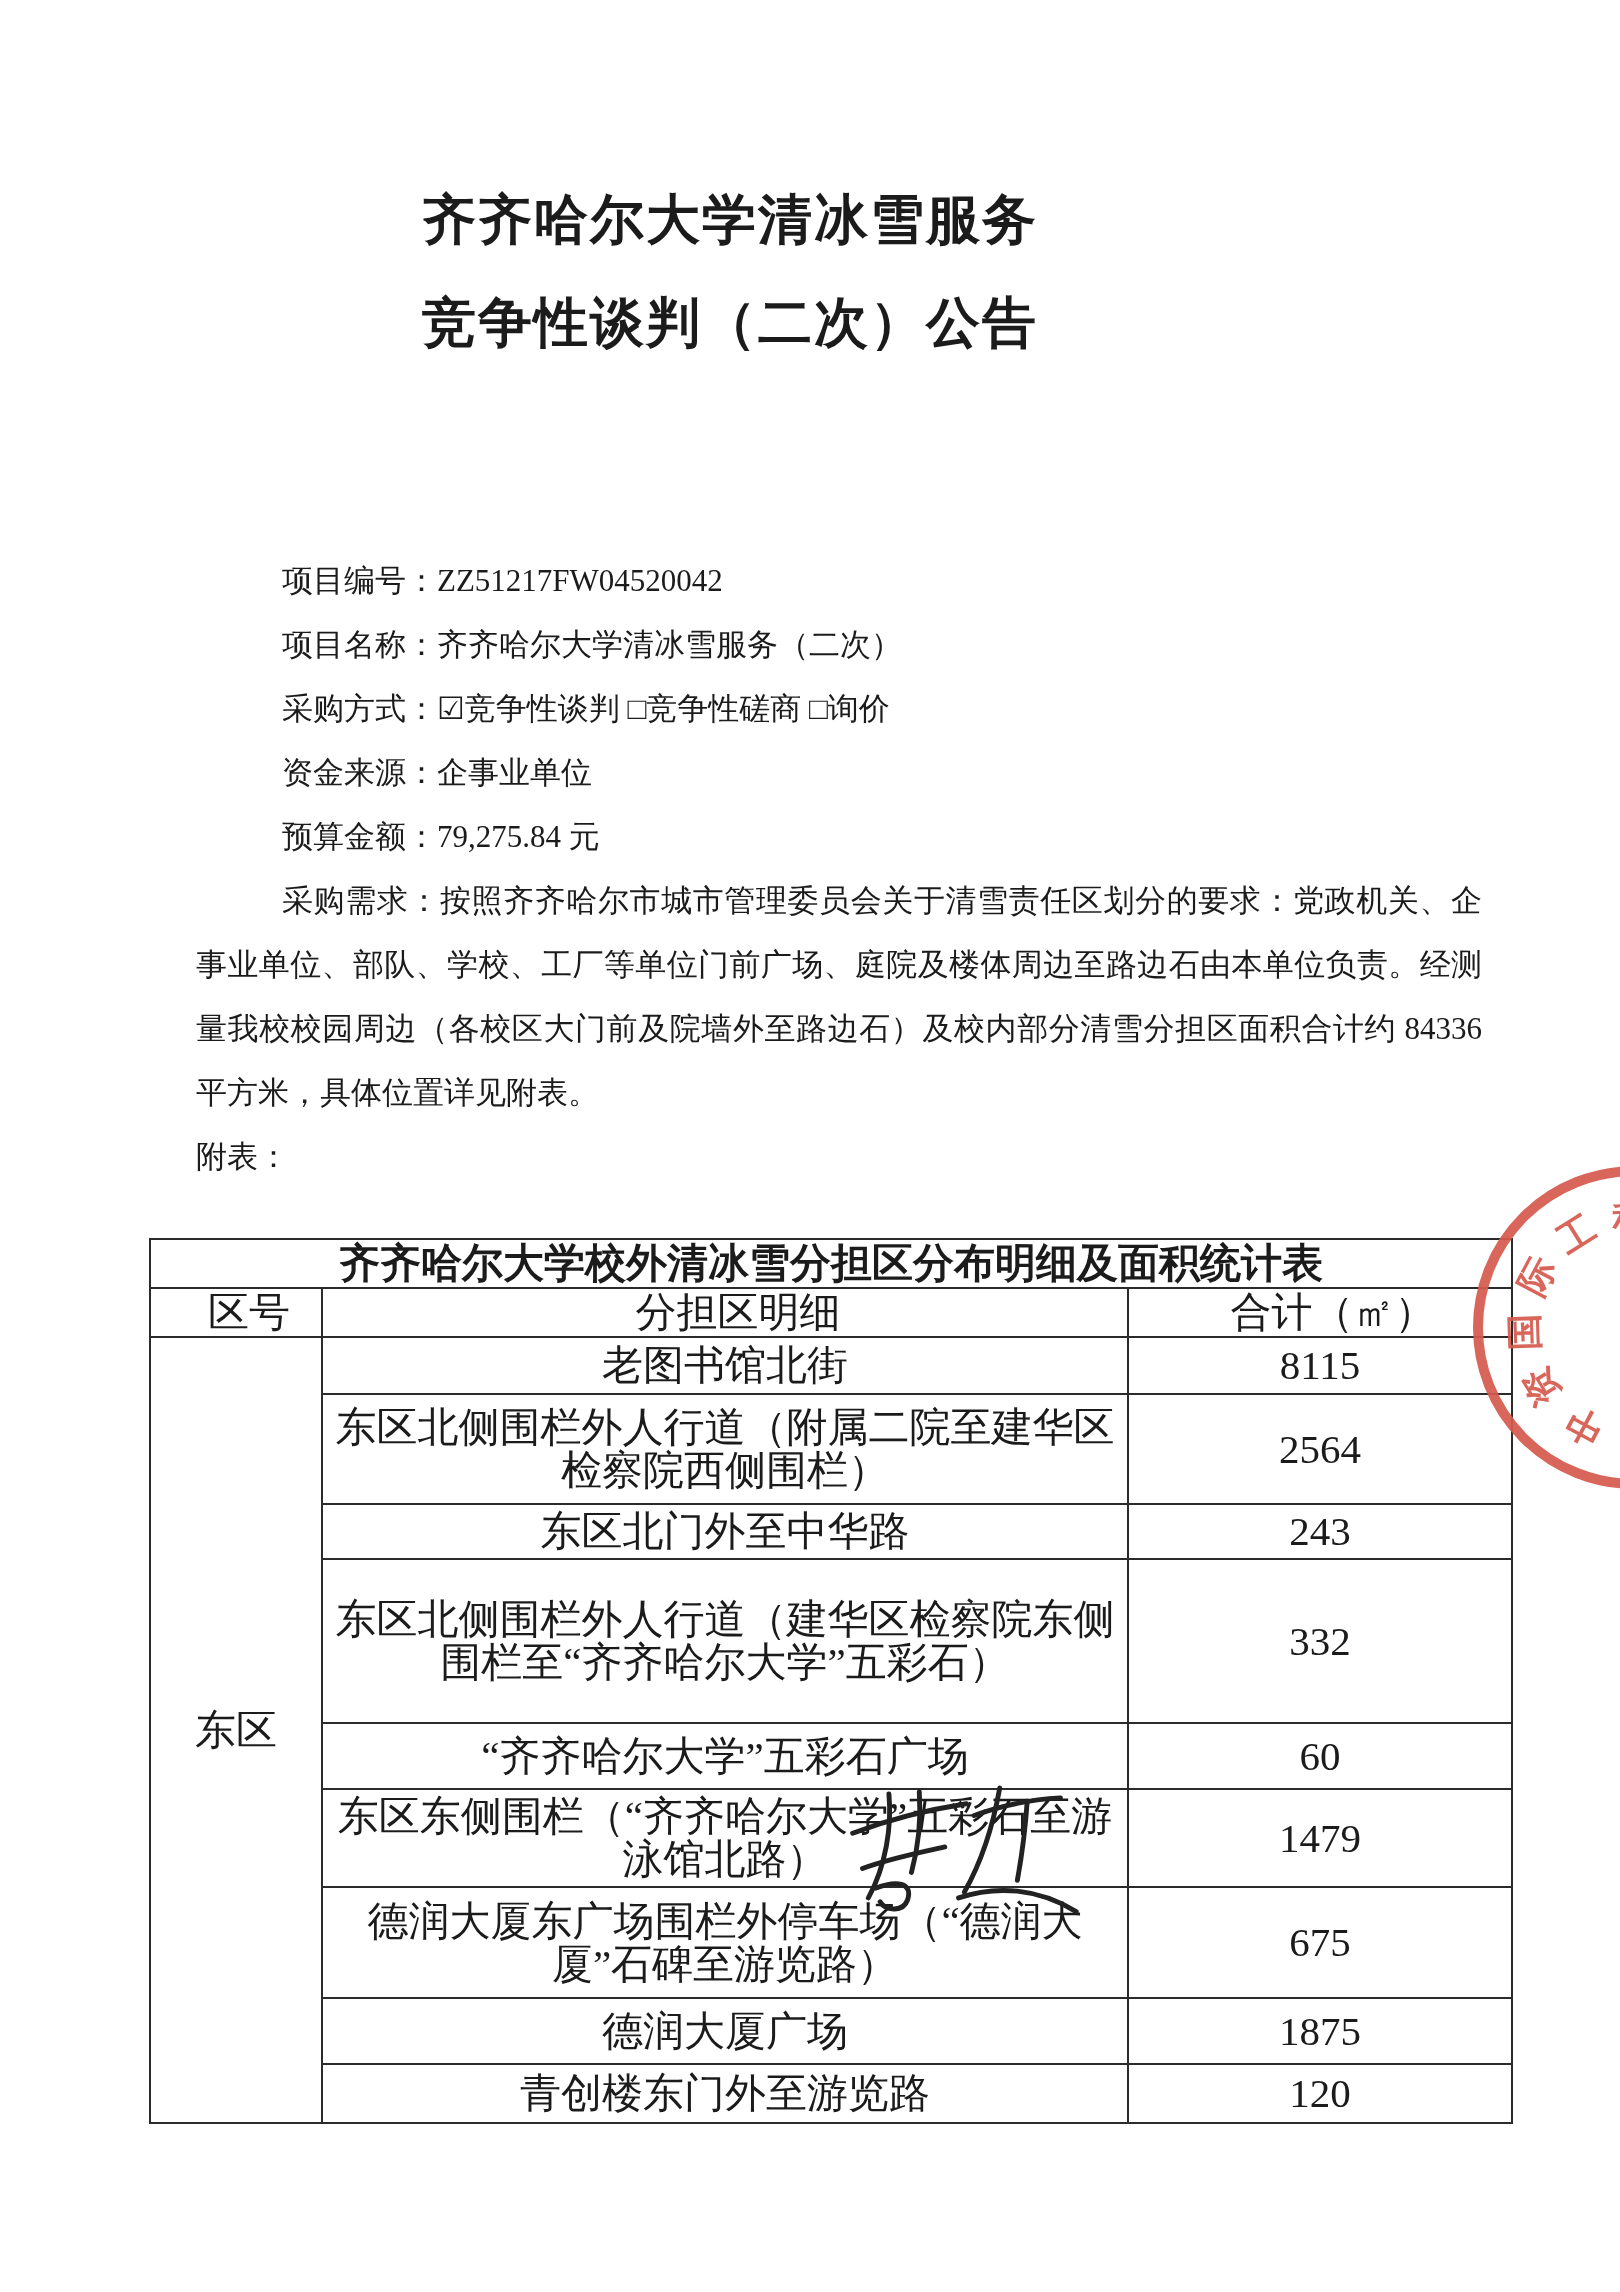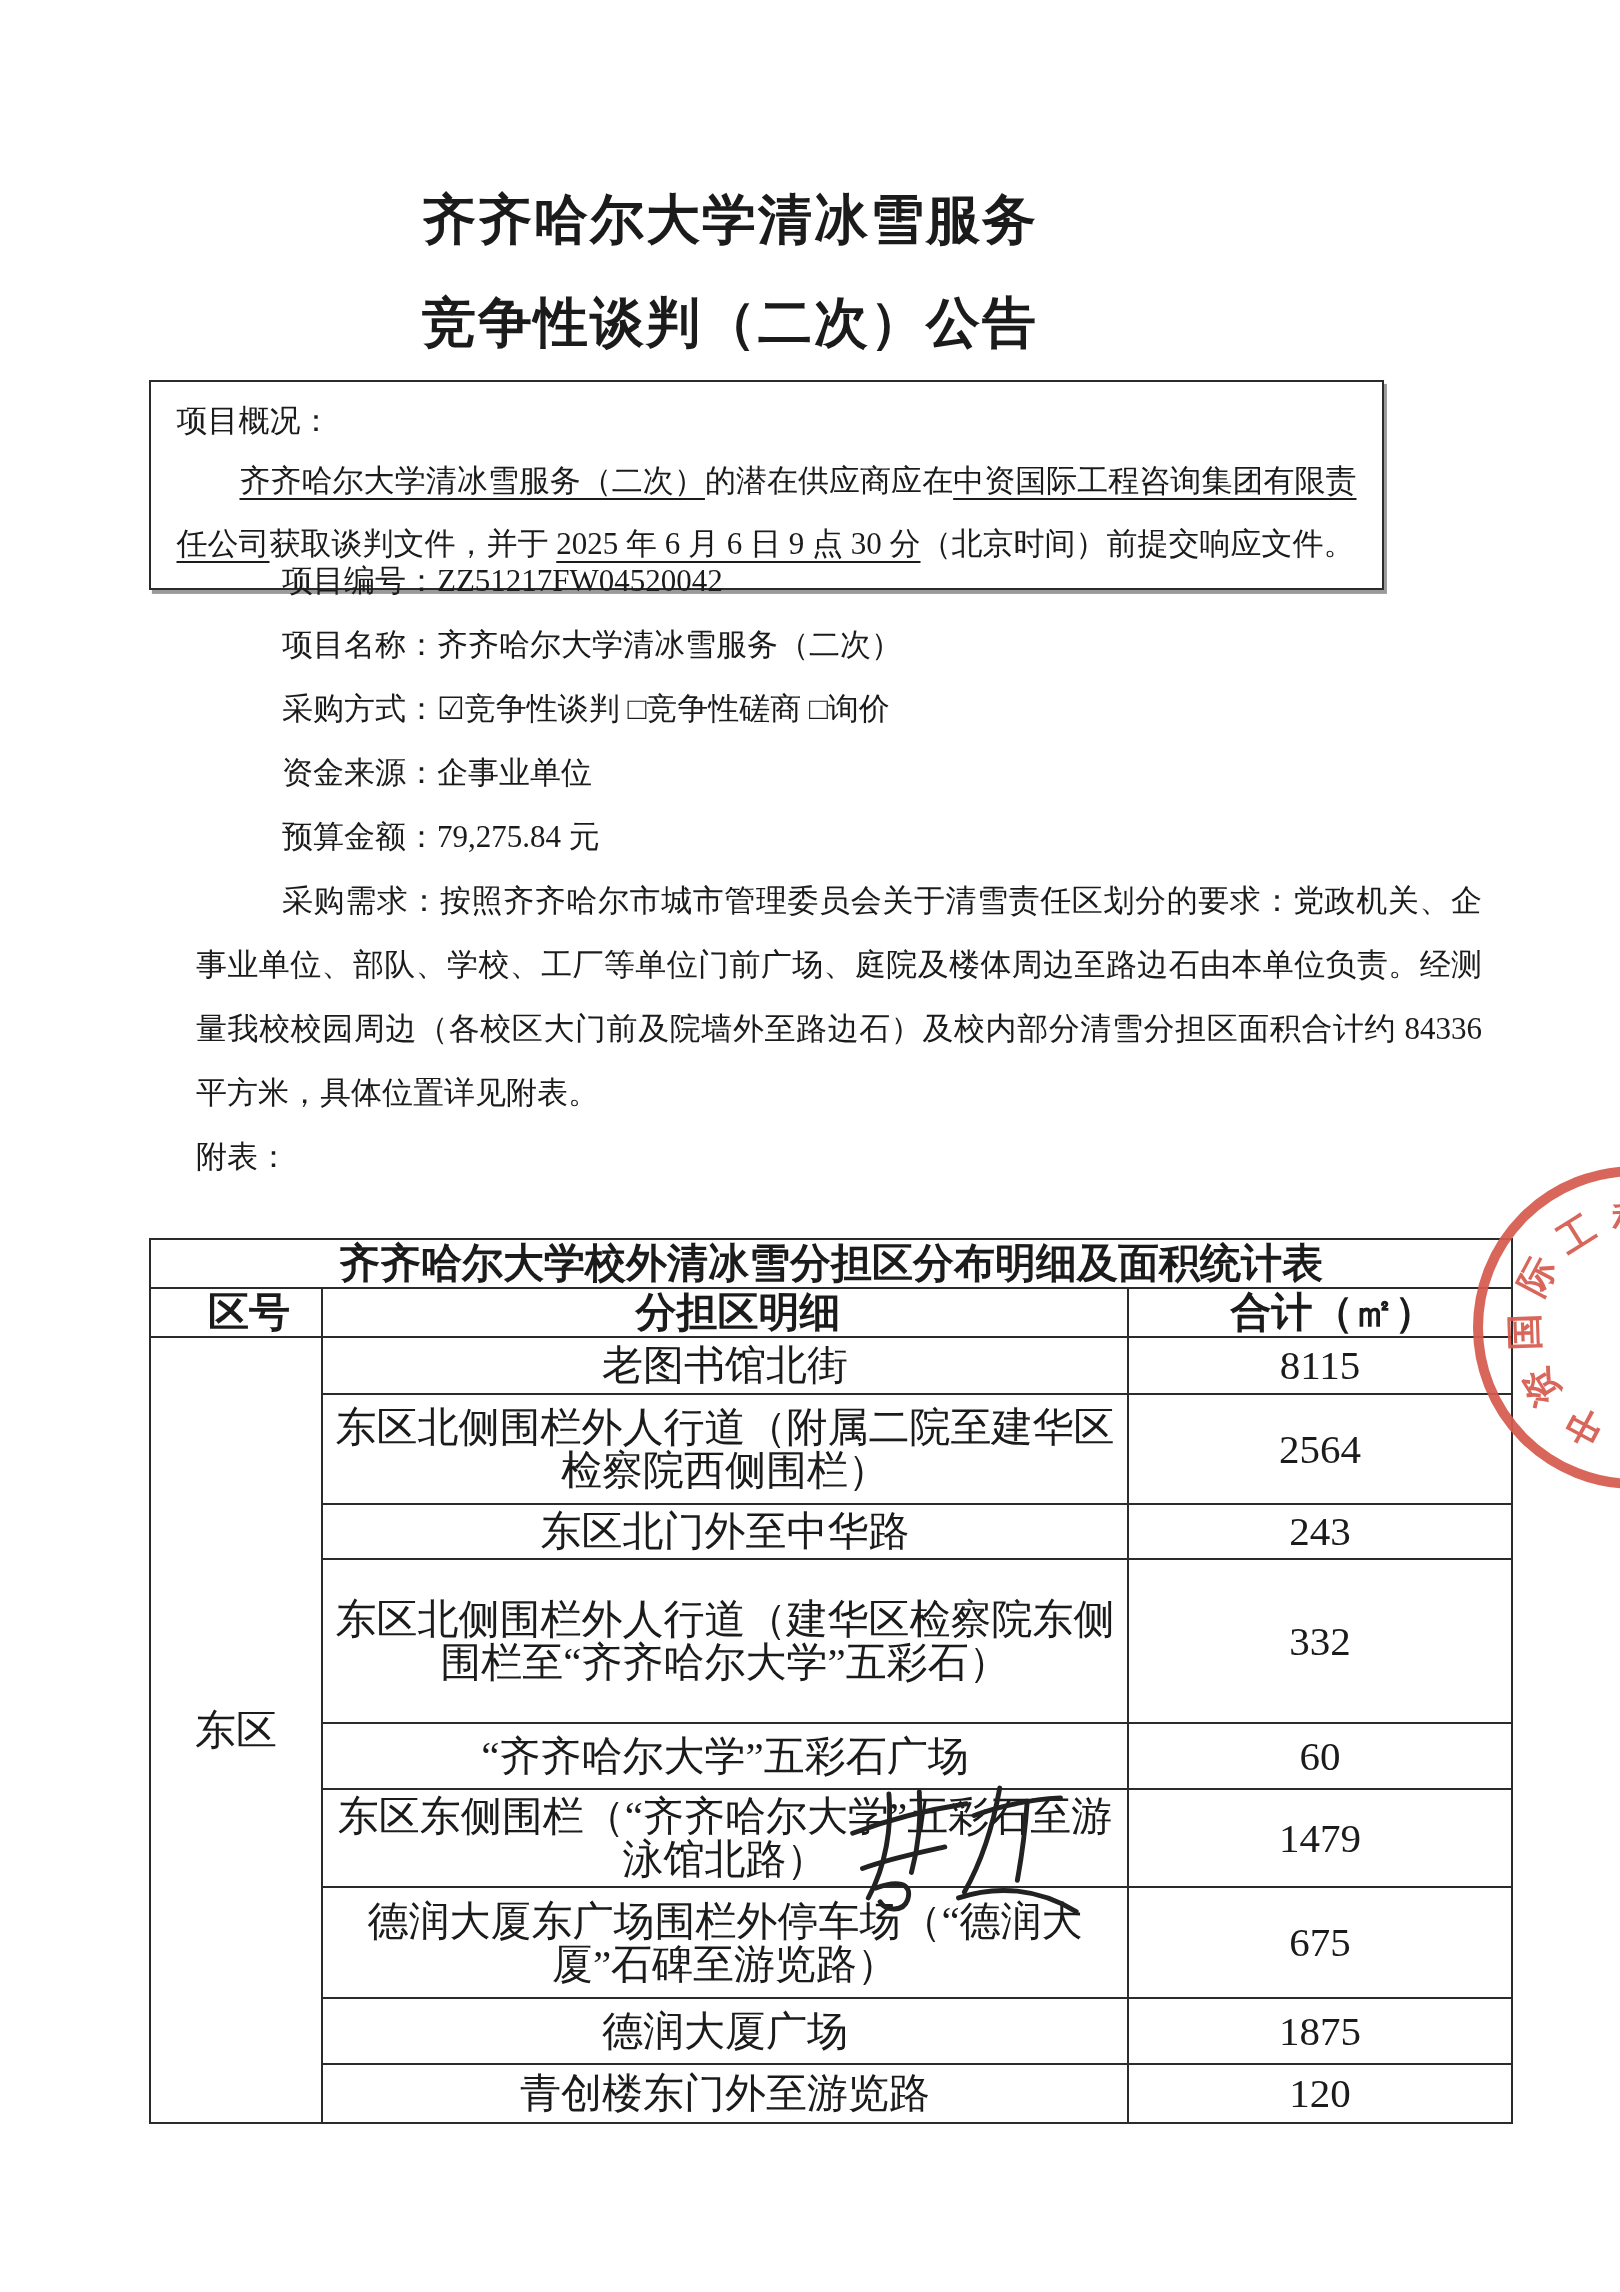--- a/index.html
+++ b/index.html
@@ -29,21 +29,21 @@
   .indent{text-indent:86px;}
   .justify{text-align:justify;}
   
   .tbl-wrap{position:absolute;left:149px;top:1238px;}
   table.area-table{border-collapse:collapse;table-layout:fixed;width:1364px;border:2.9px solid #1f1f1f;}
   .area-table th,.area-table td{
     border:2px solid #2b2b2b;font-size:41px;text-align:center;
     padding:2px 9.8px;box-sizing:border-box;line-height:43px;vertical-align:middle;
   }
   .tbl-title{font-weight:bold;height:43px;line-height:39px;padding:0;}
-  .area-table thead tr.hdr th{font-weight:bold;height:47px;line-height:43px;padding-left:36px;}
+  .area-table thead tr.hdr th{font-weight:normal;height:47px;line-height:43px;padding-left:36px;}
   .zone-cell{font-weight:normal;}
   .area-cell{font-family:"Liberation Serif","DejaVu Serif",serif;}
   tbody tr:nth-child(1) td{height:57px;}
   tbody tr:nth-child(2) td{height:110px;}
   tbody tr:nth-child(3) td{height:55px;}
   tbody tr:nth-child(4) td{height:164px;}
   tbody tr:nth-child(5) td{height:66px;}
   tbody tr:nth-child(6) td{height:98px;}
   tbody tr:nth-child(7) td{height:111px;}
   tbody tr:nth-child(8) td{height:66px;margin-top:10px;}
@@ -62,24 +62,20 @@
 </head>
 <body>
 
 <div class="page">
 
   <div class="titles">
     <h1 class="doc-title">齐齐哈尔大学清冰雪服务</h1>
     <h1 class="doc-title">竞争性谈判（二次）公告</h1>
   </div>
 
-  <div class="overview-box">
-    <p class="overview-label">项目概况：</p>
-    <p class="overview-para"><span class="u">齐齐哈尔大学清冰雪服务（二次）</span><span>的潜在供应商应在</span><span class="u">中资国际工程咨询集团有限责任公司</span><span>获取谈判文件，并于 </span><span class="u">2025 年 6 月 6 日 9 点 30 分</span><span>（北京时间）前提交响应文件。</span></p>
-  </div>
 
   <div class="body-block">
       <p class="indent ">项目编号：ZZ51217FW04520042</p>
       <p class="indent ">项目名称：齐齐哈尔大学清冰雪服务（二次）</p>
       <p class="indent ">采购方式：☑竞争性谈判  □竞争性磋商  □询价</p>
       <p class="indent ">资金来源：企事业单位</p>
       <p class="indent ">预算金额：79,275.84 元</p>
       <p class="indent justify">采购需求：按照齐齐哈尔市城市管理委员会关于清雪责任区划分的要求：党政机关、企事业单位、部队、学校、工厂等单位门前广场、庭院及楼体周边至路边石由本单位负责。经测量我校校园周边（各校区大门前及院墙外至路边石）及校内部分清雪分担区面积合计约 84336 平方米，具体位置详见附表。</p>
       <p class="">附表：</p>
     </div>

